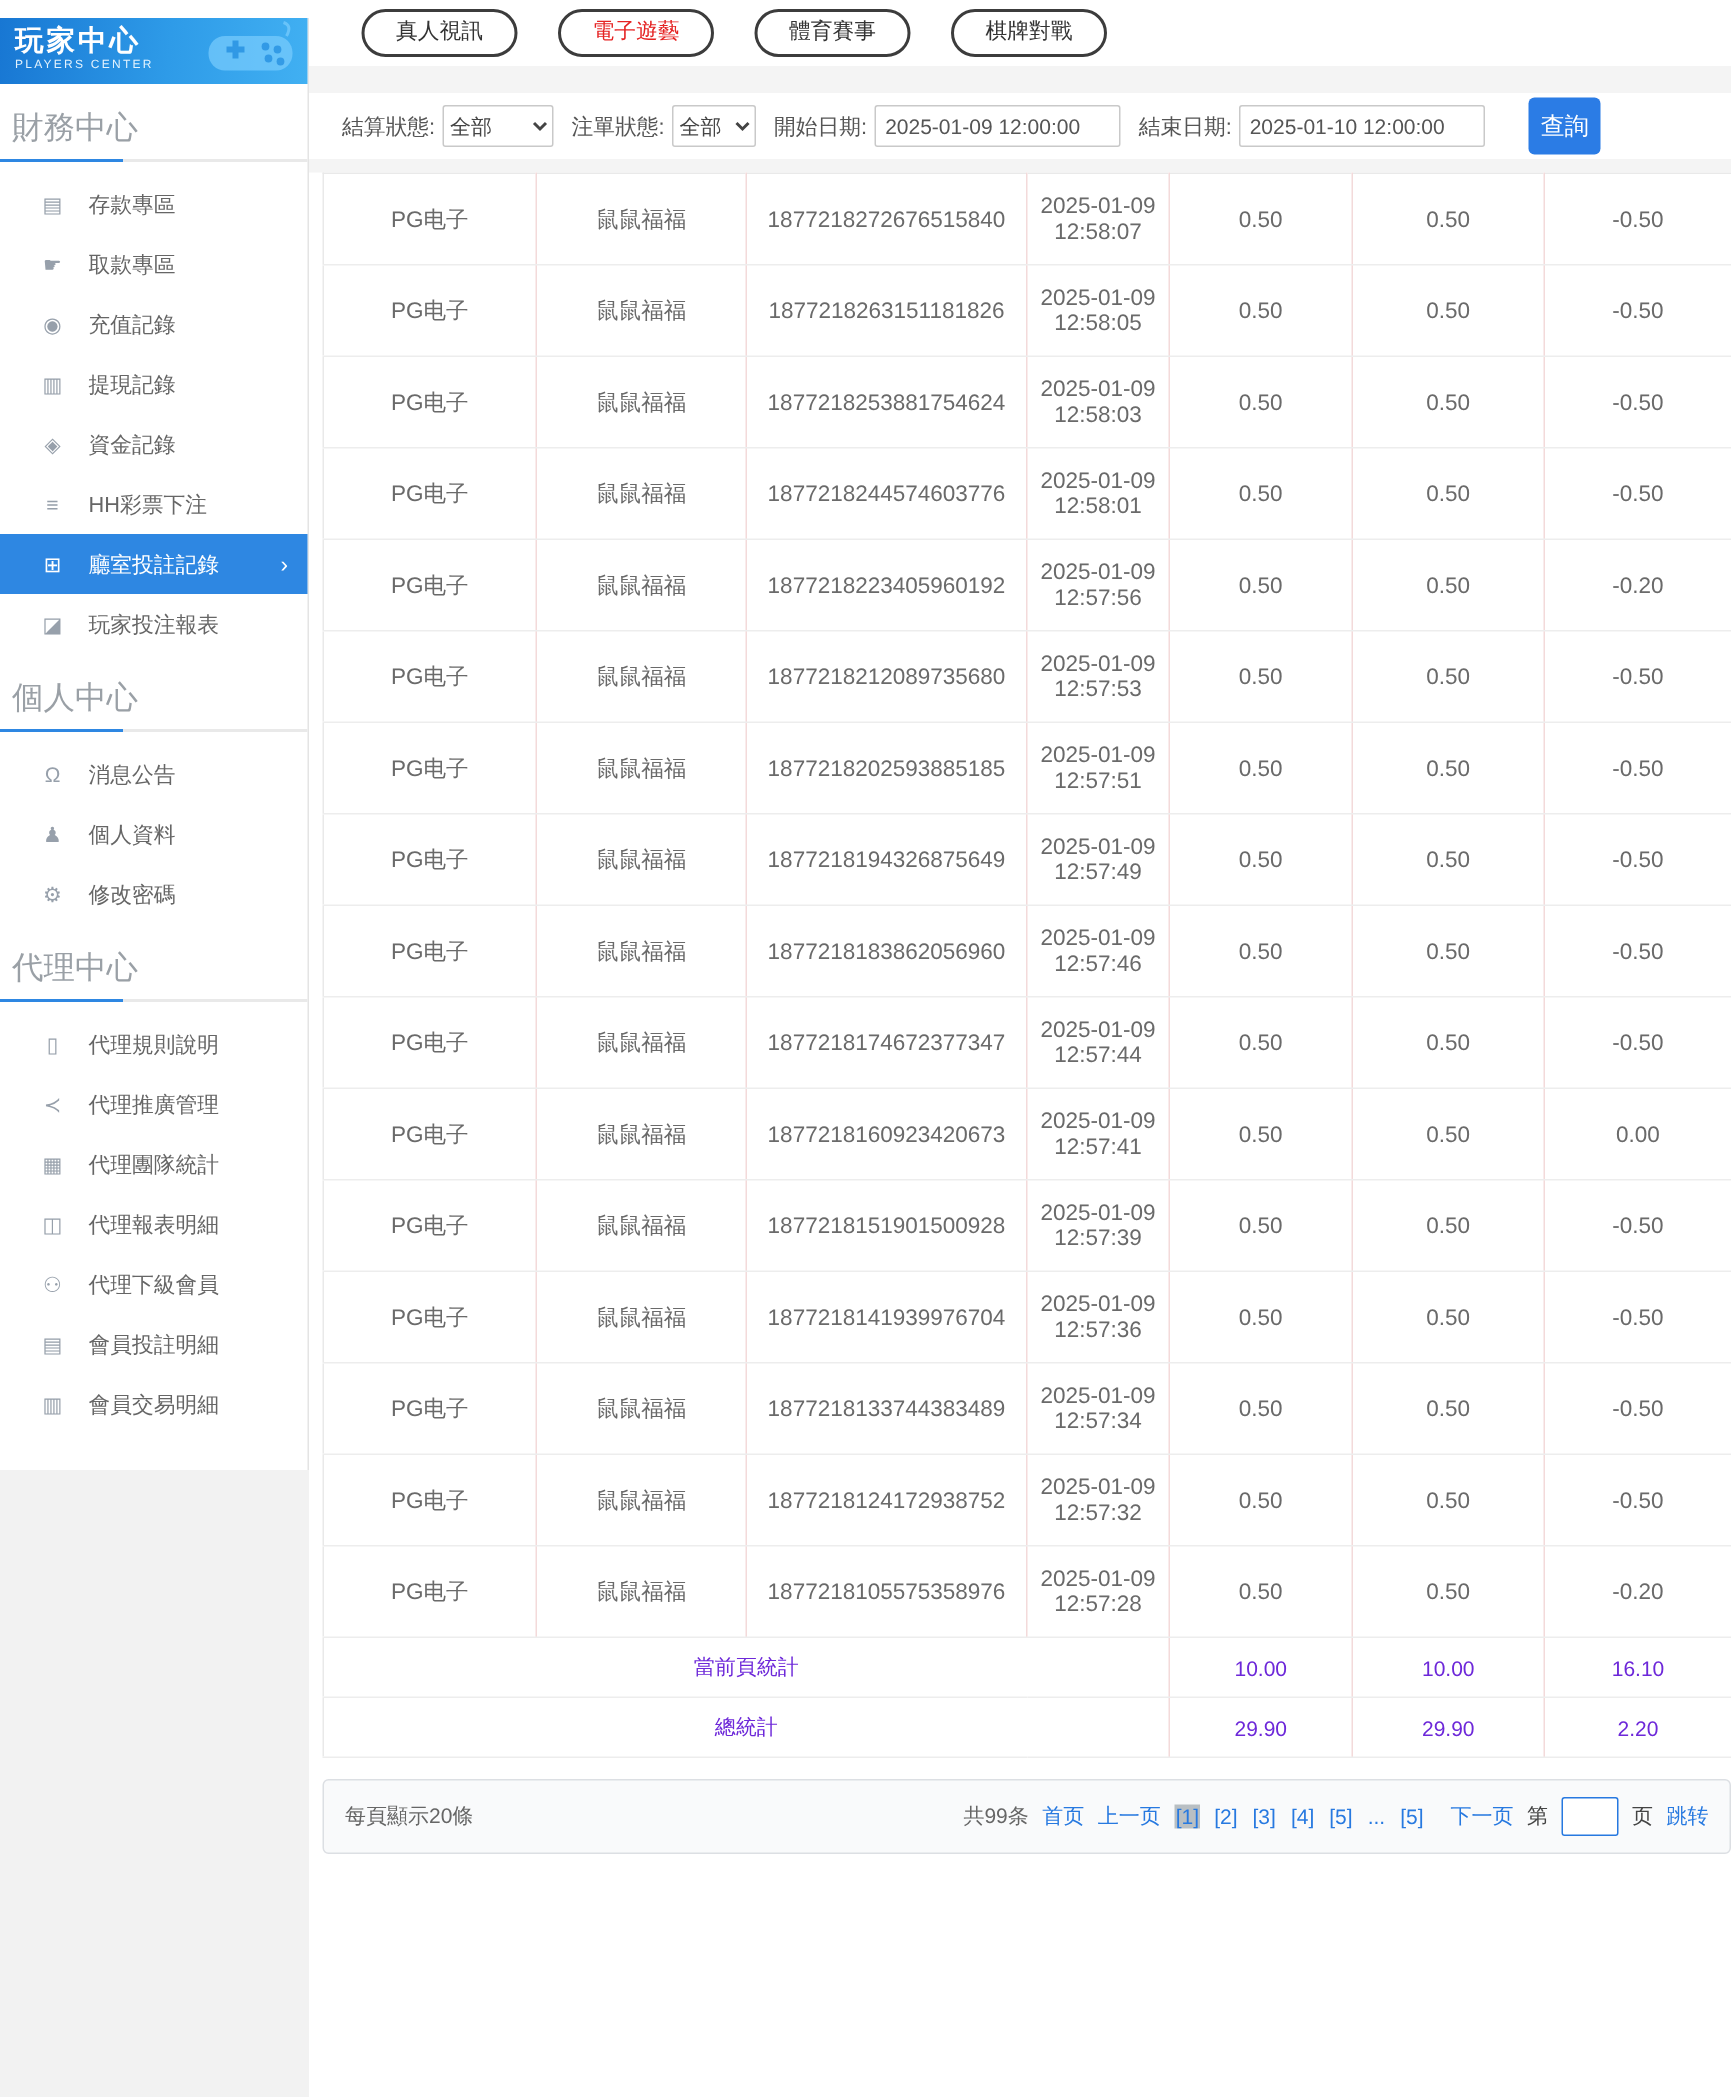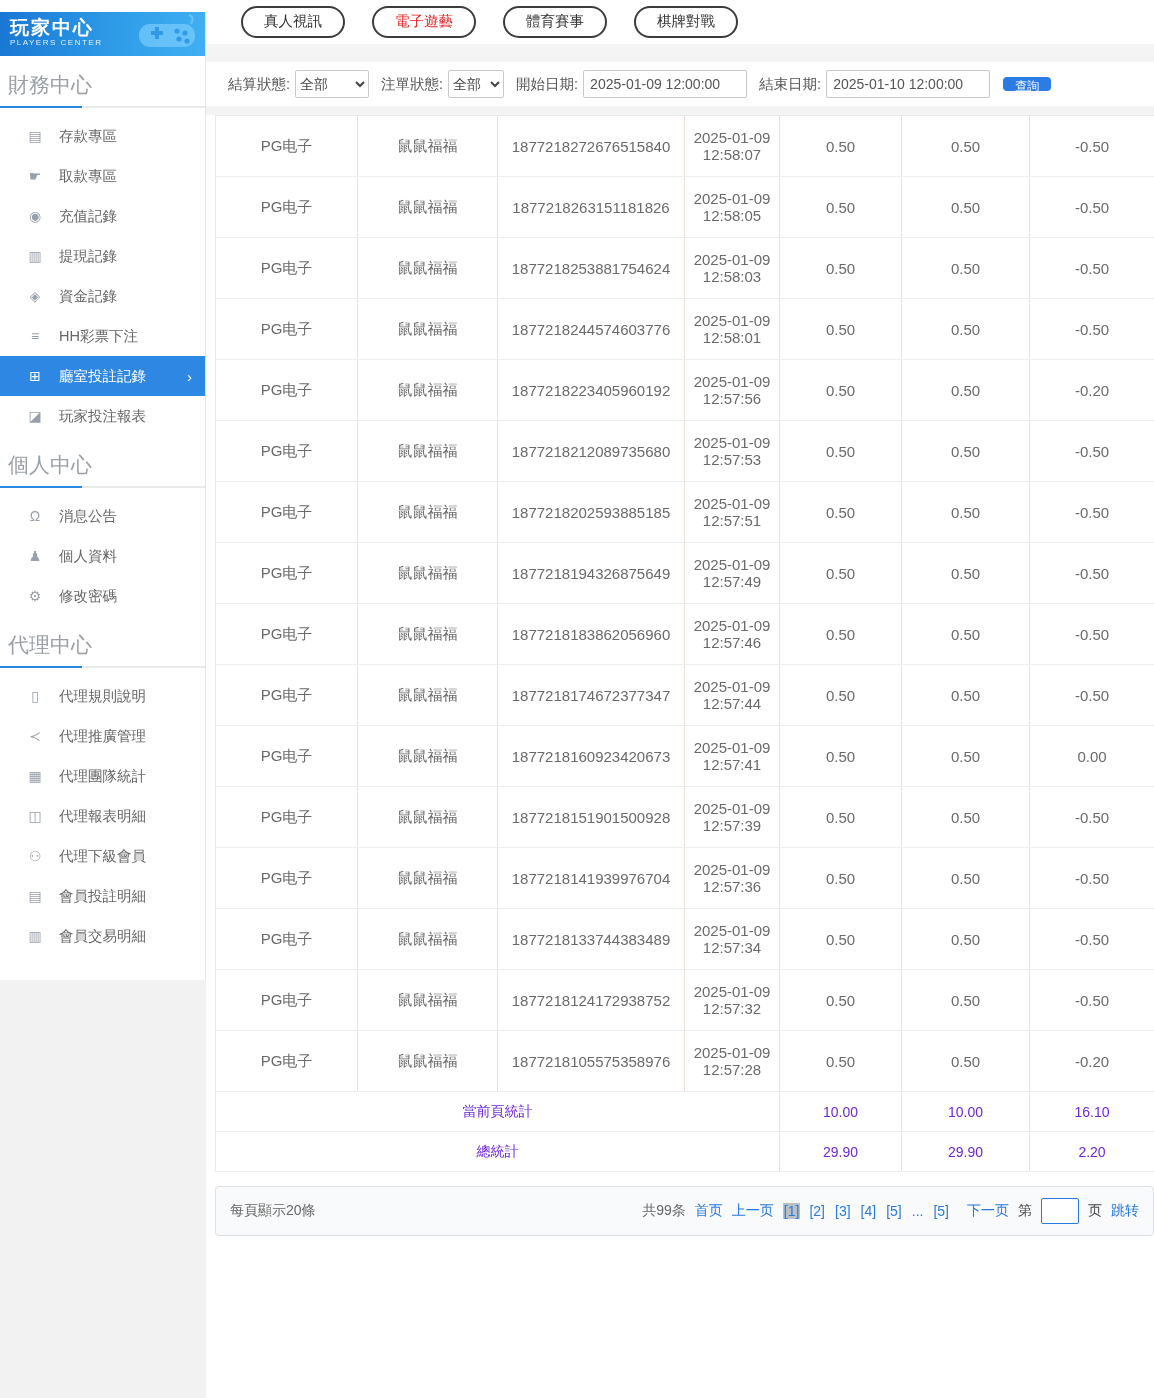--- a/index.html
+++ b/index.html
@@ -42,22 +42,22 @@
   .inset{margin-left:9px;}
 
   .filterbar{height:44px;display:flex;align-items:center;padding-left:13px;background:#fff;font-size:14.5px;color:#555;}
   .filterbar label{margin-right:5px;}
   .filterbar .gap{width:12px;flex:0 0 auto;}
   .flt-select{height:28px;border:1px solid #c9c9c9;border-radius:2px;background:#fff;color:#444;
               font-size:14px;font-family:inherit;}
   .sel-settle{width:74px;} .sel-order{width:56px;}
   .flt-input{height:26px;width:150px;border:1px solid #c9c9c9;border-radius:2px;color:#555;
              font-size:14px;font-family:inherit;padding:0 6px;box-sizing:content-box;}
-  .btn-search{margin-left:13px;width:48px;height:14px;background:#2b7ce5;color:#fff;border:none;
-              border-radius:4px;font-size:12px;font-family:inherit;cursor:pointer;}
+  .btn-search{margin-left:29px;width:48px;height:38px;background:#2b7ce5;color:#fff;border:none;
+              border-radius:4px;font-size:16px;font-family:inherit;cursor:pointer;}
 
   
   table.bets{width:939px;border-collapse:collapse;table-layout:fixed;border:1px solid #e9e9e9;background:#fff;}
   table.bets td{border-right:1px solid #f3dada;border-bottom:1px solid #ededed;text-align:center;
                 color:#6a6a6a;font-size:15px;padding:0;vertical-align:middle;word-wrap:break-word;}
   table.bets td:last-child{border-right:none;}
   tr.datarow{height:61px;}
   tr.partialrow{height:33px;}
   tr.partialrow td{vertical-align:top;padding-top:4px;}
   tr.summaryrow{height:40px;}

